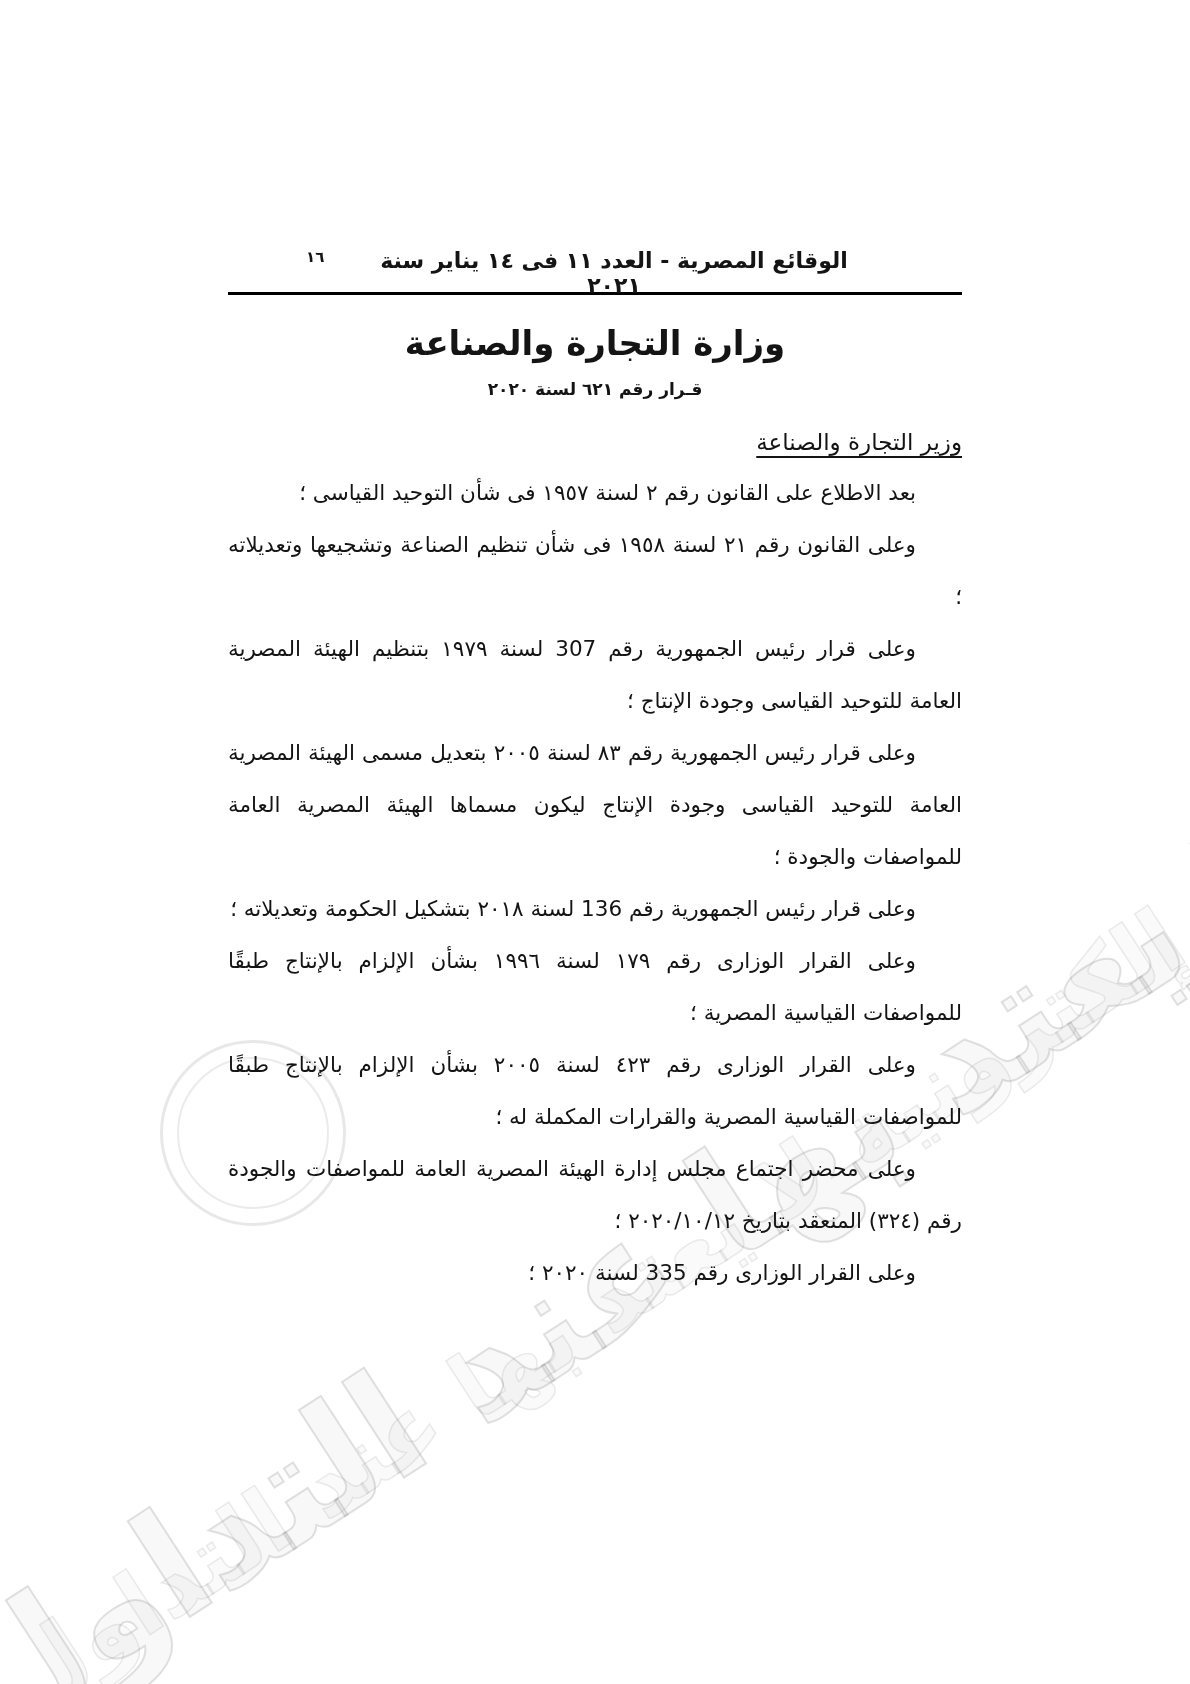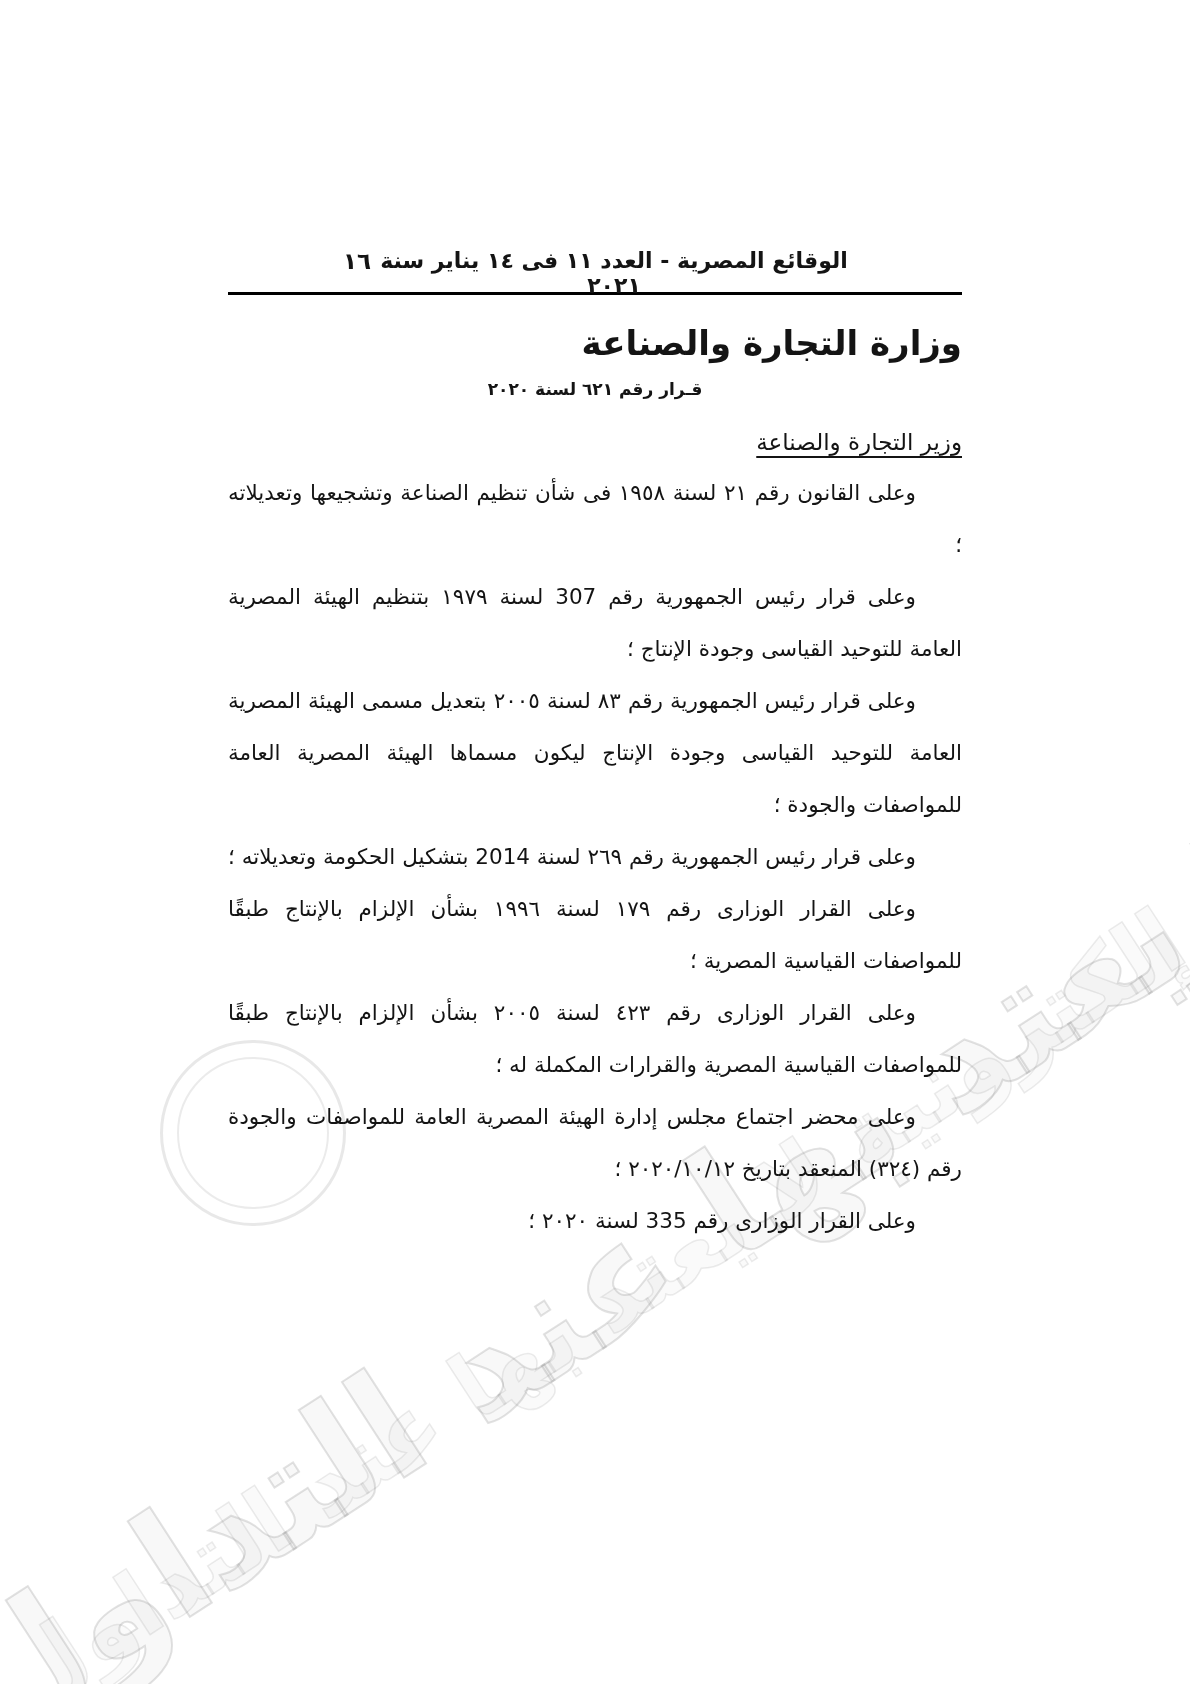--- a/index.html
+++ b/index.html
@@ -81,31 +81,31 @@
     right: 112px;
     left: 150px;
     text-align: center;
     top: 0;
     letter-spacing: 0.5px;
   }
   .page-number {
     position: absolute;
     left: 78px;
     top: 0;
-    font-size: 23px;
-    margin-left: 37px;
+    font-size: 15px;
   }
   .rule {
     margin-top: 10px;
     border: 0;
     border-top: 3px solid #000;
     height: 0;
   }
   .ministry-title {
     margin: 28px 0 0 0;
+    text-align: center;
     font-size: 34px;
     font-weight: bold;
     letter-spacing: 0.5px;
   }
   .decision-title {
     margin: 16px 0 0 0;
     text-align: center;
     font-size: 17px;
     font-weight: bold;
   }
@@ -150,24 +150,25 @@
 
     <div class="rule"></div>
 
     <h1 class="ministry-title">وزارة التجارة والصناعة</h1>
 
     <h2 class="decision-title">قـرار رقم ٦٢١ لسنة ٢٠٢٠</h2>
 
     <h3 class="minister-heading">وزير التجارة والصناعة</h3>
 
     <div class="body-text">
+      <p class="para">بعد الاطلاع على القانون رقم ٢ لسنة ١٩٥٧ فى شأن التوحيد القياسى ؛</p>
       <p class="para">وعلى القانون رقم ٢١ لسنة ١٩٥٨ فى شأن تنظيم الصناعة وتشجيعها وتعديلاته ؛</p>
       <p class="para">وعلى قرار رئيس الجمهورية رقم 307 لسنة ١٩٧٩ بتنظيم الهيئة المصرية العامة للتوحيد القياسى وجودة الإنتاج ؛</p>
       <p class="para">وعلى قرار رئيس الجمهورية رقم ٨٣ لسنة ٢٠٠٥ بتعديل مسمى الهيئة المصرية العامة للتوحيد القياسى وجودة الإنتاج ليكون مسماها الهيئة المصرية العامة للمواصفات والجودة ؛</p>
-      <p class="para">وعلى قرار رئيس الجمهورية رقم ٢٦٩ لسنة 2014 بتشكيل الحكومة وتعديلاته ؛</p>
+      <p class="para">وعلى قرار رئيس الجمهورية رقم 136 لسنة ٢٠١٨ بتشكيل الحكومة وتعديلاته ؛</p>
       <p class="para">وعلى القرار الوزارى رقم ١٧٩ لسنة ١٩٩٦ بشأن الإلزام بالإنتاج طبقًا للمواصفات القياسية المصرية ؛</p>
       <p class="para">وعلى القرار الوزارى رقم ٤٢٣ لسنة ٢٠٠٥ بشأن الإلزام بالإنتاج طبقًا للمواصفات القياسية المصرية والقرارات المكملة له ؛</p>
       <p class="para">وعلى محضر اجتماع مجلس إدارة الهيئة المصرية العامة للمواصفات والجودة رقم (٣٢٤) المنعقد بتاريخ ٢٠٢٠/١٠/١٢ ؛</p>
       <p class="para">وعلى القرار الوزارى رقم 335 لسنة ٢٠٢٠ ؛</p>
     </div>
 
   </div>
 </div>
 
 </body></html>

